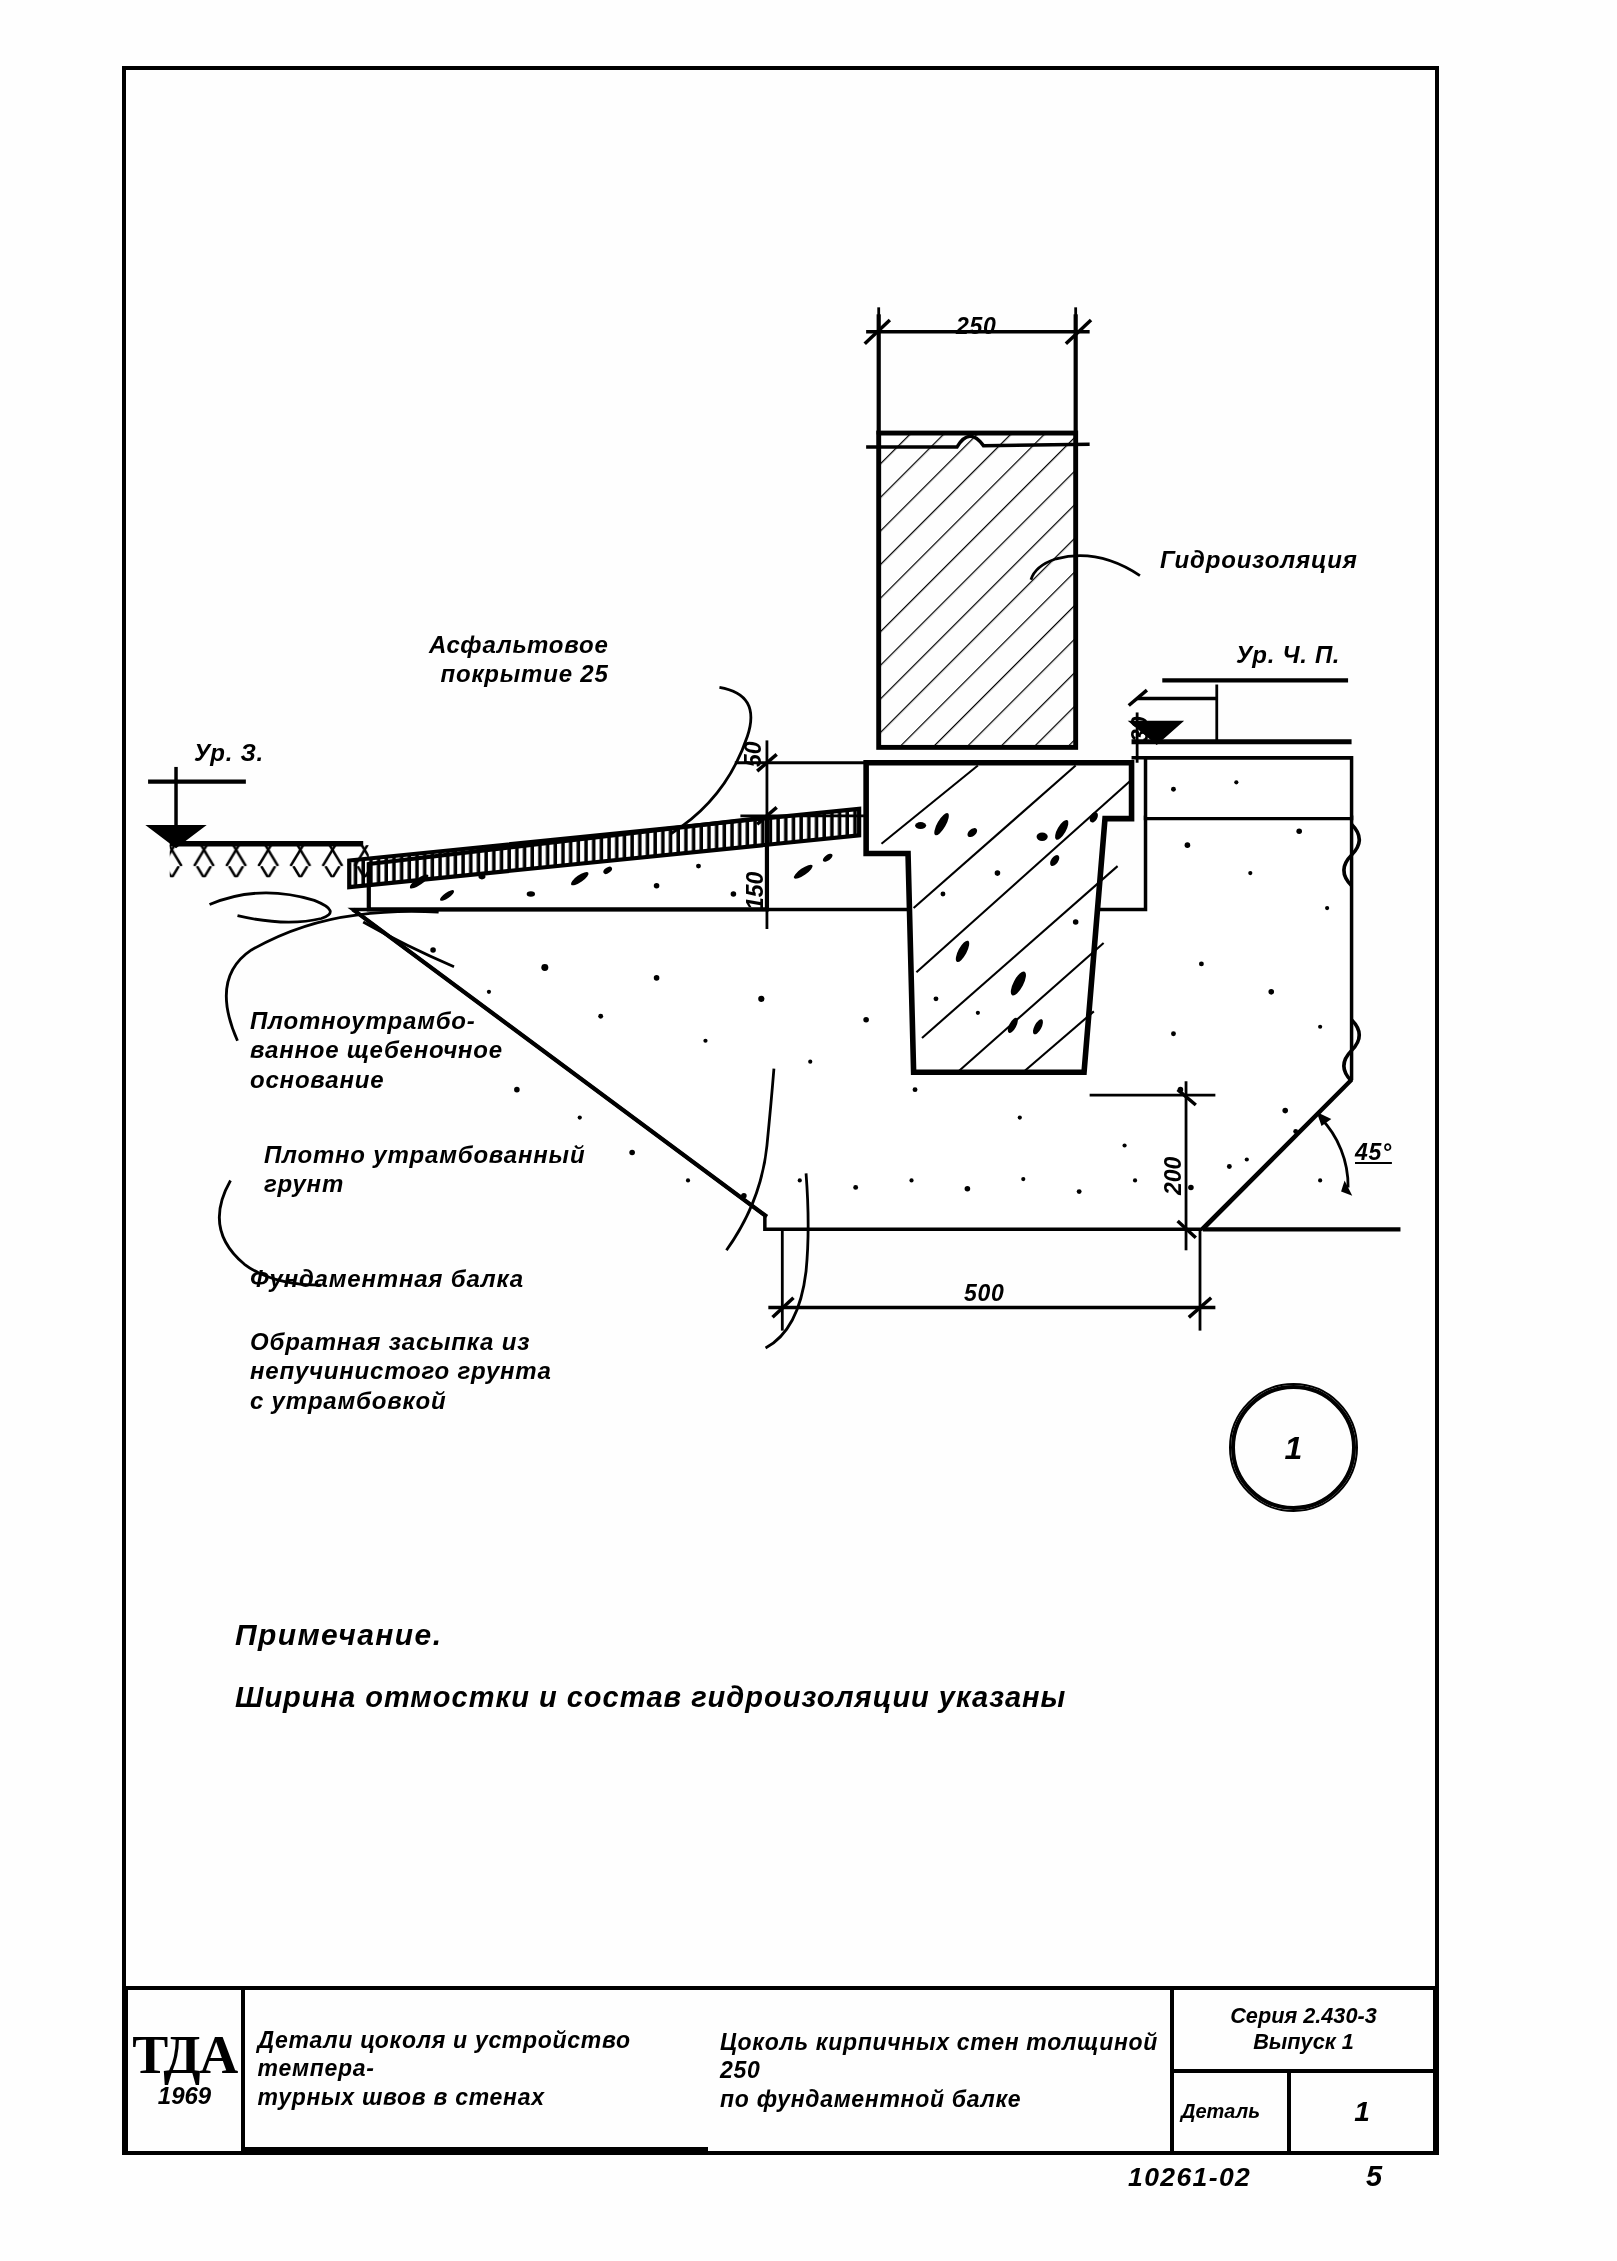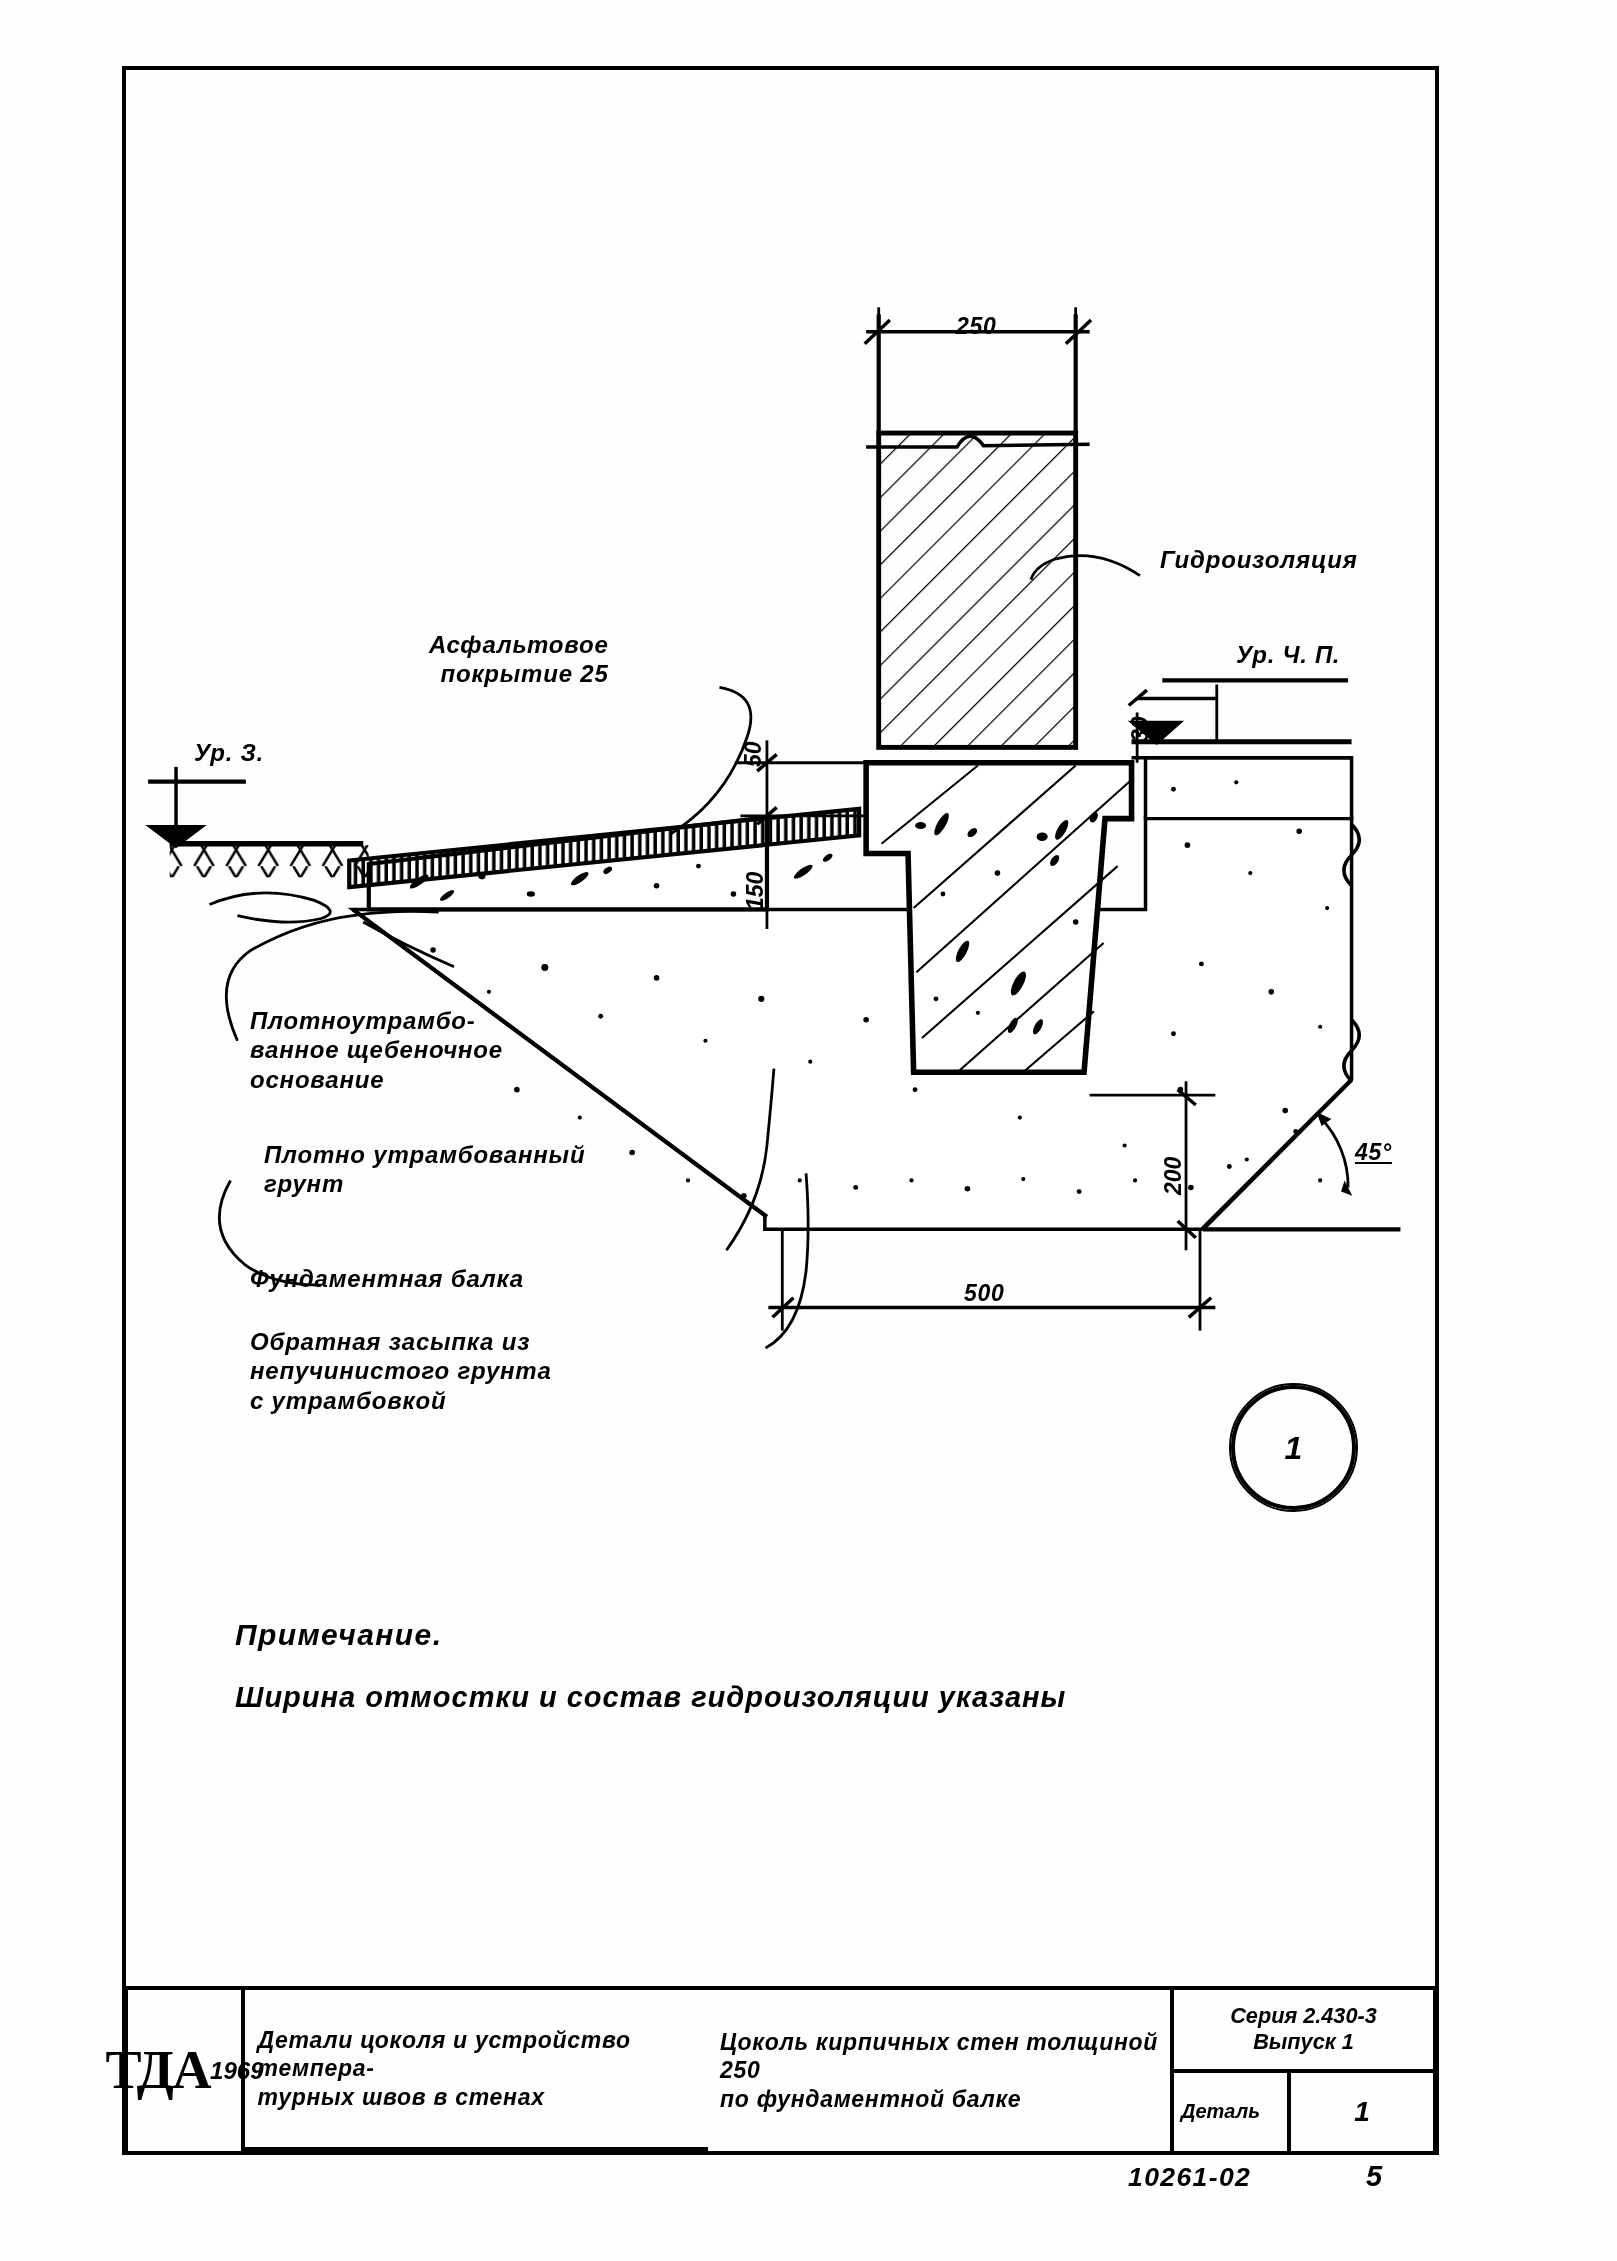--- a/index.html
+++ b/index.html
@@ -10,21 +10,21 @@
 
   
   .frame{position:absolute;left:122px;top:66px;width:1317px;height:2089px;
          border:4.9px solid #000;box-sizing:border-box;}
   svg{position:absolute;left:0;top:0;overflow:visible;}
 
   
   .tb{position:absolute;left:124px;top:1986px;width:1313px;height:169px;
       border:4.2px solid #000;box-sizing:border-box;display:flex;}
   .tb-logo{width:117px;border-right:4.2px solid #000;box-sizing:border-box;
-           display:flex;align-items:center;justify-content:center;}
+           display:flex;flex-direction:column;align-items:center;justify-content:center;}
   .tb-logo .mark{font-size:54px;font-weight:700;line-height:.92;letter-spacing:-1.4px;
                  font-family:"Liberation Serif",serif;}
   .tb-logo .yr{font-size:24px;font-weight:700;font-style:italic;margin-top:1.4px;}
   .tb-mid{flex:1;display:flex;flex-direction:row;}
   .tb-row{flex:1;display:flex;align-items:center;box-sizing:border-box;}
   .tb-row.top{border-bottom:4.2px solid #000;}
   .tb-titletext{padding-left:12.6px;font-size:23px;font-weight:700;font-style:italic;
                 line-height:1.22;letter-spacing:0.7px;}
   .tb-right{width:263px;border-left:4.2px solid #000;box-sizing:border-box;
             display:flex;flex-direction:column;}

